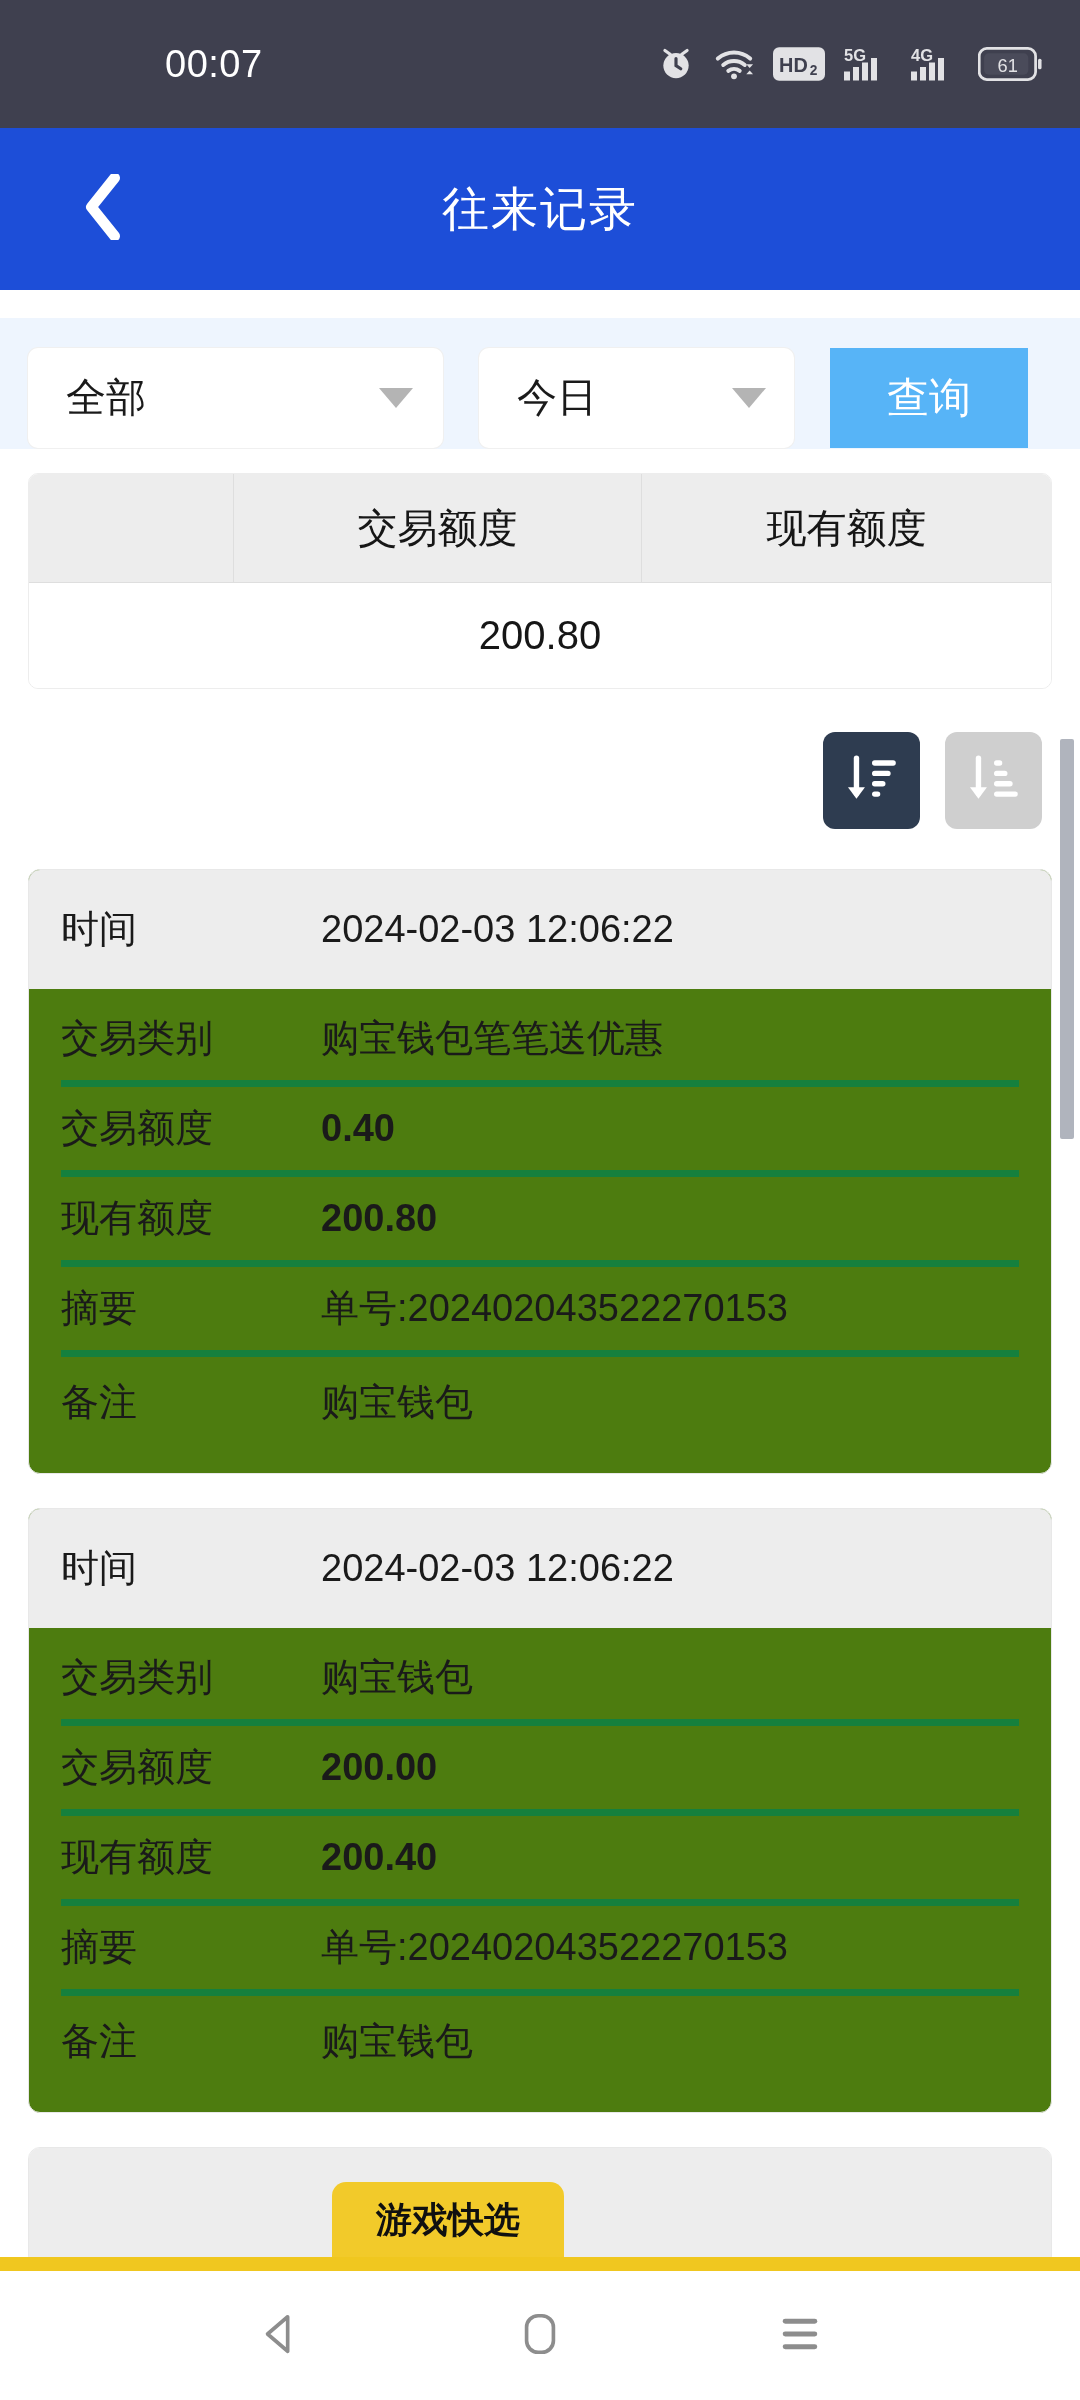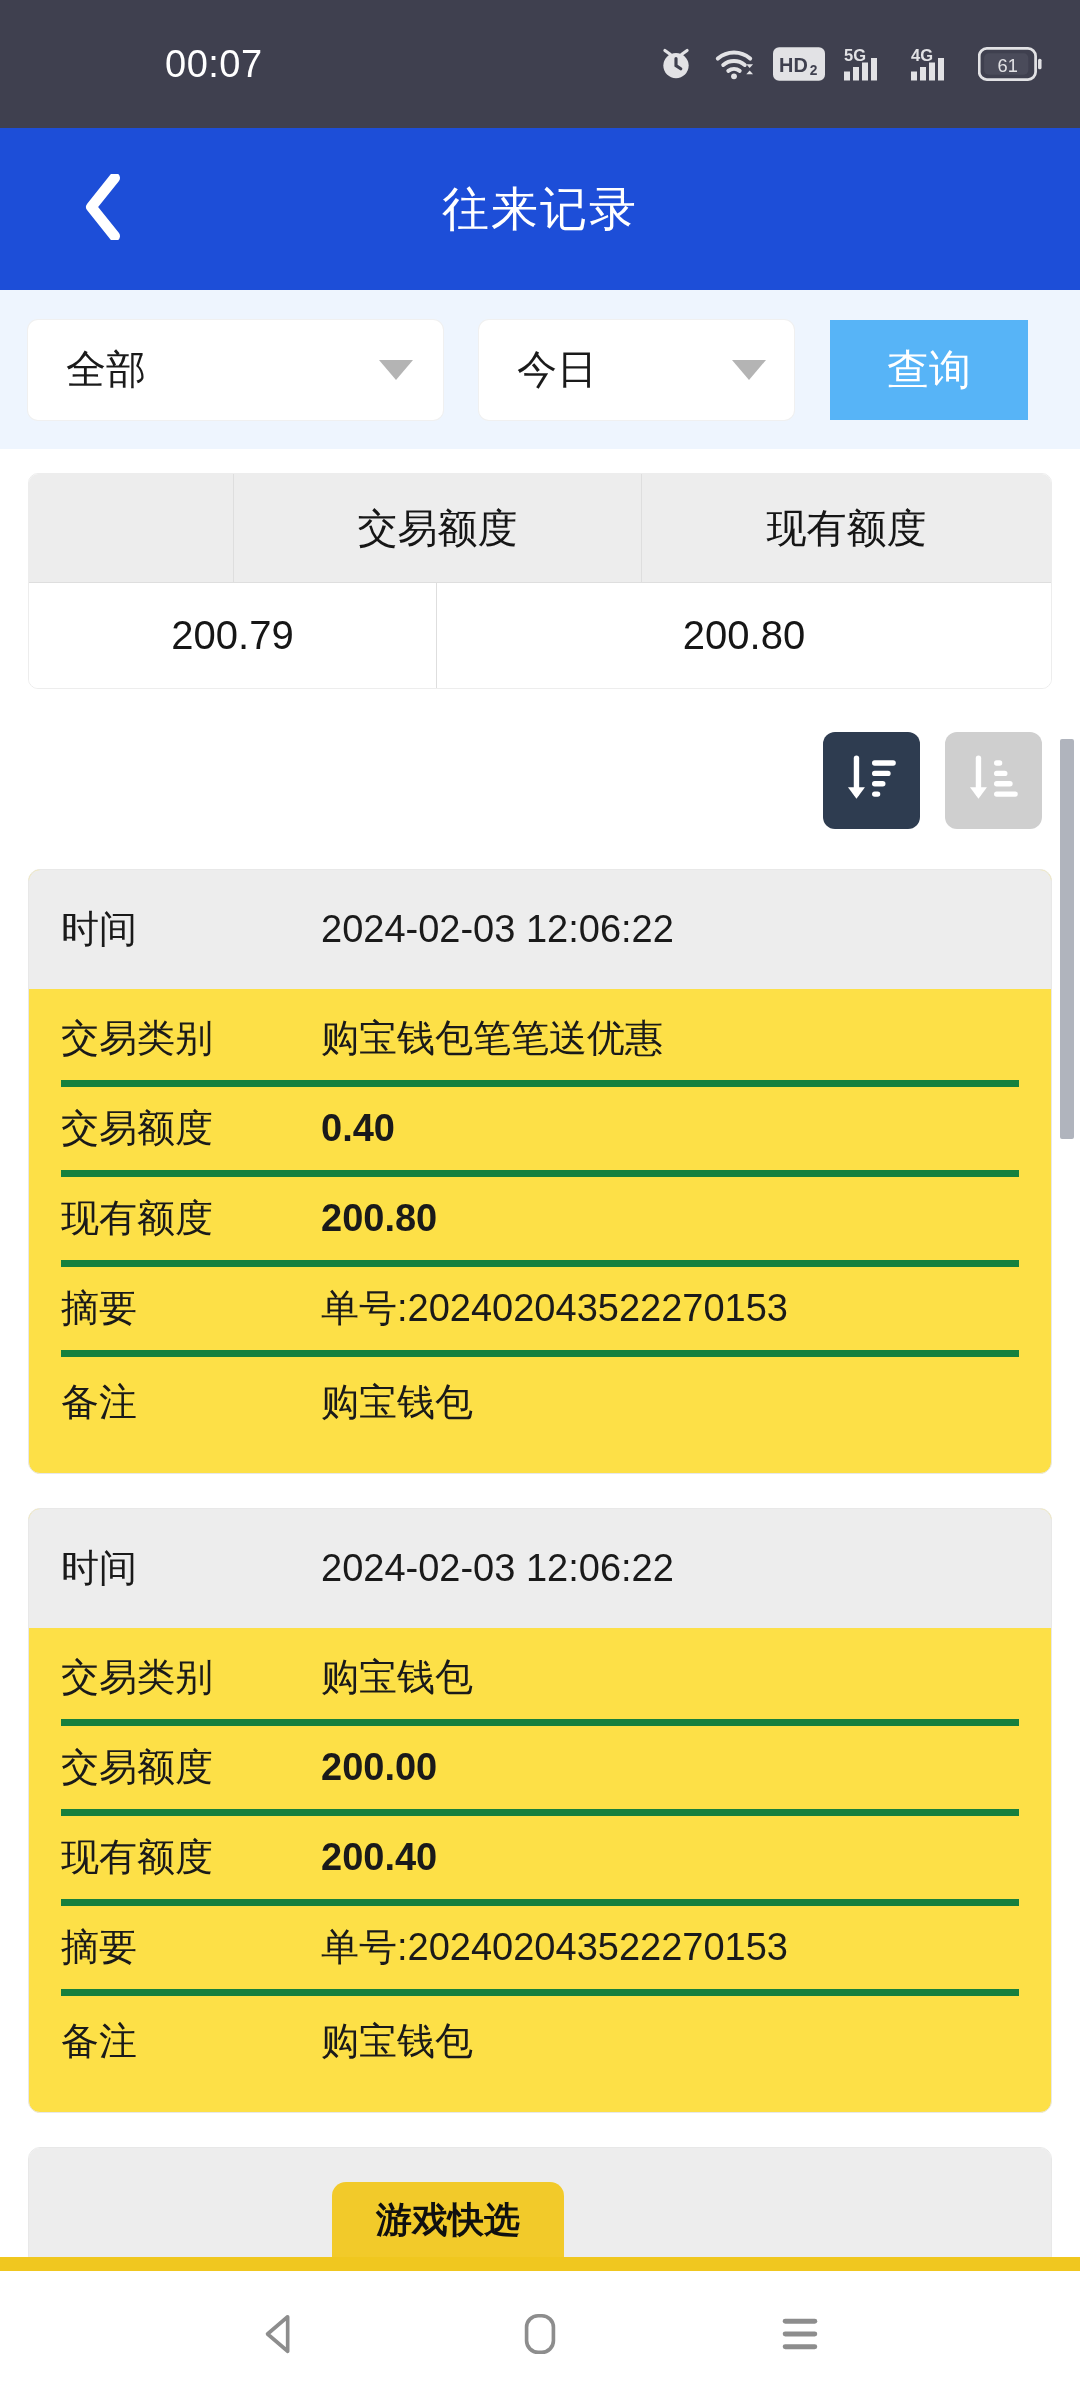--- a/index.html
+++ b/index.html
@@ -37,20 +37,21 @@
   }
   .title-text{
     color:#ffffff; font-size:47px; letter-spacing:2px;
   }
 
   
   .filterbar{
     height:159px; background:#eef5fe;
     display:flex; align-items:center; padding:16px 28px; gap:36px;
     position:relative;
+    margin-top:28px;
   }
   .select{
     height:100px; background:#ffffff; border-radius:10px;
     display:flex; align-items:center; position:relative;
     box-shadow:0 0 0 1px #f0f0f0;
   }
   .select.sel-a{ width:415px; }
   .select.sel-b{ width:315px; }
   .select .sel-label{
     font-size:40px; color:#1a1a1a; margin-left:38px;
@@ -104,21 +105,21 @@
     width:97px; height:97px; border-radius:12px;
     display:flex; align-items:center; justify-content:center;
     border:none;
   }
   .sort-btn.active{ background:#2e3c50; }
   .sort-btn.inactive{ background:#cfcfcf; }
 
   
   .cards{ padding:40px 28px 0 28px; }
   .card{
-    background:#fde047; border:1px solid #e8e8e8; border-radius:12px;
+    background:#4d7c0f; border:1px solid #e8e8e8; border-radius:12px;
     overflow:hidden; margin-bottom:34px;
   }
   .card-head{
     background:#ededed; height:119px; display:flex; align-items:center;
   }
   .row{
     height:90px; display:flex; align-items:center;
     margin:0 32px; border-bottom:7px solid #15803d;
   }
   .card-body .row:last-child{ border-bottom:none; }
@@ -253,21 +254,20 @@
 
 <div class="content">
 
   <div class="summary">
     <div class="summary-row head">
       <div class="cell c0"></div>
       <div class="cell c1">交易额度</div>
       <div class="cell c2">现有额度</div>
     </div>
     <div class="summary-row body">
-      <div class="cell c1">200.79</div>
       <div class="cell c2">200.80</div>
     </div>
   </div>
 
   <div class="sortbar">
     <button class="sort-btn active">
       <span>
         <svg width="58" height="58" viewBox="0 0 28 28">
           <path d="M6.5 4 V21" stroke="#ffffff" stroke-width="2.6" fill="none" stroke-linecap="round"></path>
           <path d="M2.4 18 L6.5 23.5 L10.6 18 Z" fill="#ffffff"></path>

